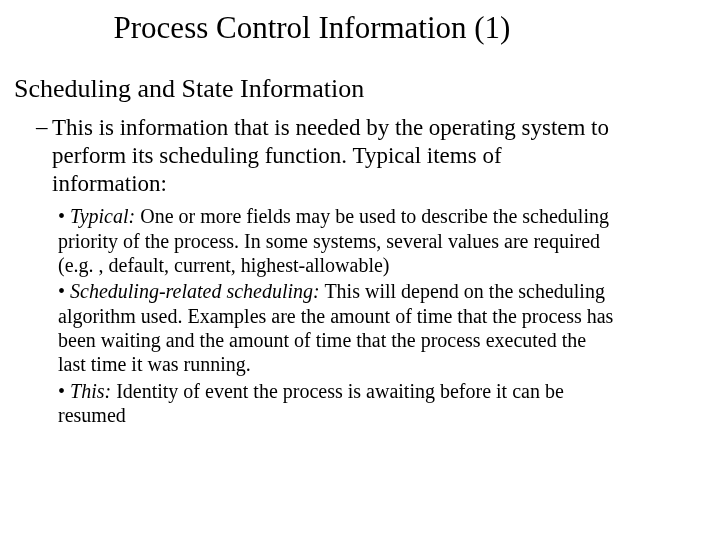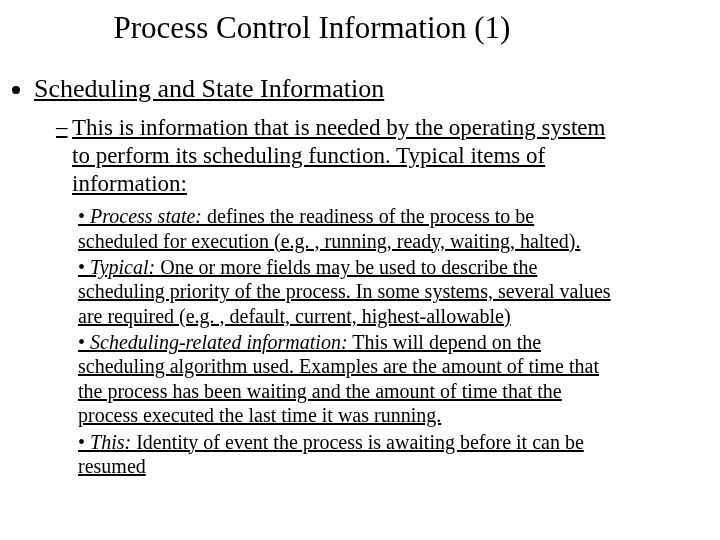--- a/index.html
+++ b/index.html
@@ -19,23 +19,22 @@
   }
   .title {
     text-align: center;
     font-size: 31px;
     margin: 0 0 28px 0;
     font-weight: normal;
   }
   ul.level1 {
     list-style: disc;
     margin: 0;
-    padding: 0 10px 0 34px;
+    padding: 0 10px 0 14px;
     font-size: 26px;
-    text-decoration: underline;
   }
   ul.level1 > li {
     margin-bottom: 6px;
   }
   .level2 {
     margin: 10px 0 0 0;
     padding-left: 22px;
     font-size: 23px;
   }
   .level2-item {
@@ -71,21 +70,20 @@
     <li>
       <span>Scheduling and State Information</span>
 
       <div class="level2">
         <div class="level2-item">
           <span class="dash">–</span>
           <div class="level2-text">This is information that is needed by the operating system to perform its scheduling function. Typical items of information:</div>
         </div>
 
         <div class="level3">
-          <p><span>• </span><span class="it">Process state:</span><span> defines the readiness of the process to be scheduled for execution (e.g. , running, ready, waiting, halted).</span></p>
           <p><span>• </span><span class="it">Typical:</span><span> One or more fields may be used to describe the scheduling priority of the process. In some systems, several values are required (e.g. , default, current, highest-allowable)</span></p>
-          <p><span>• </span><span class="it">Scheduling-related information:</span><span> This will depend on the scheduling algorithm used. Examples are the amount of time that the process has been waiting and the amount of time that the process executed the last time it was running.</span></p>
+          <p><span>• </span><span class="it">Scheduling-related scheduling:</span><span> This will depend on the scheduling algorithm used. Examples are the amount of time that the process has been waiting and the amount of time that the process executed the last time it was running.</span></p>
           <p><span>• </span><span class="it">This:</span><span> Identity of event the process is awaiting before it can be resumed</span></p>
         </div>
       </div>
     </li>
   </ul>
 </div>
 
 </body></html>

